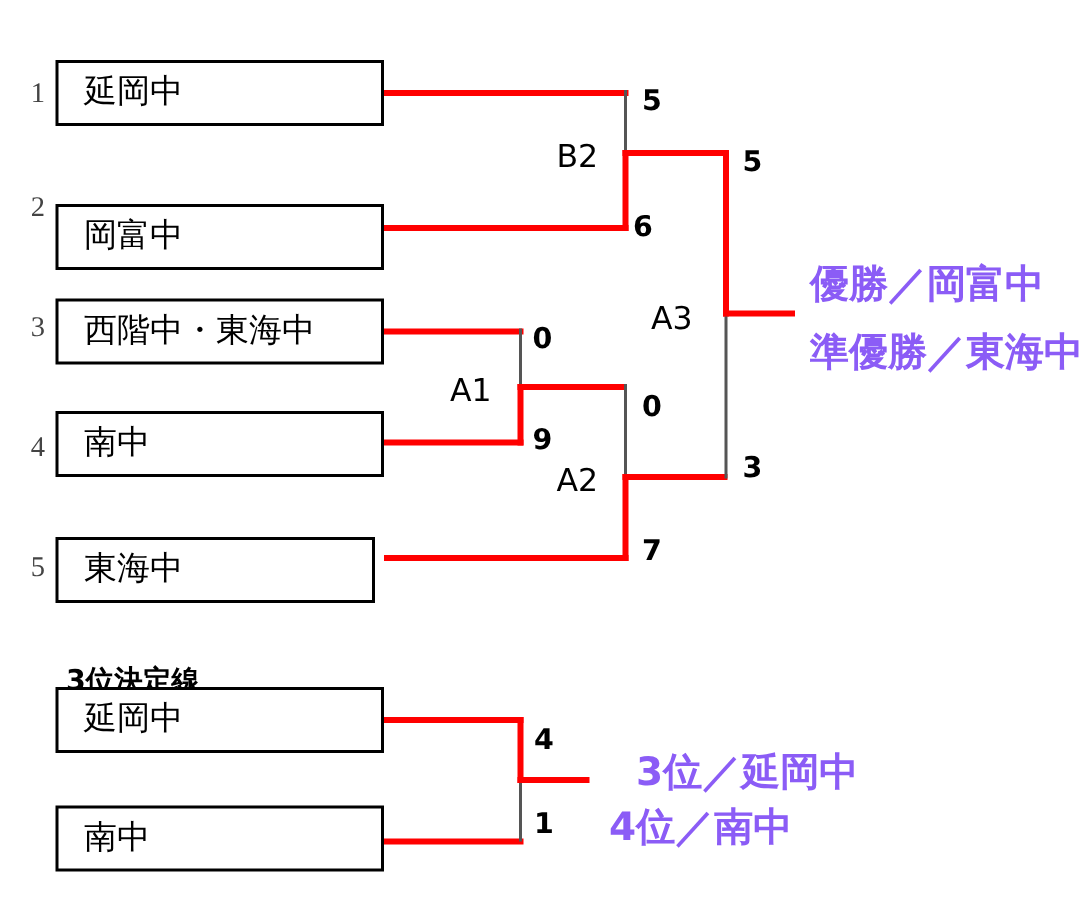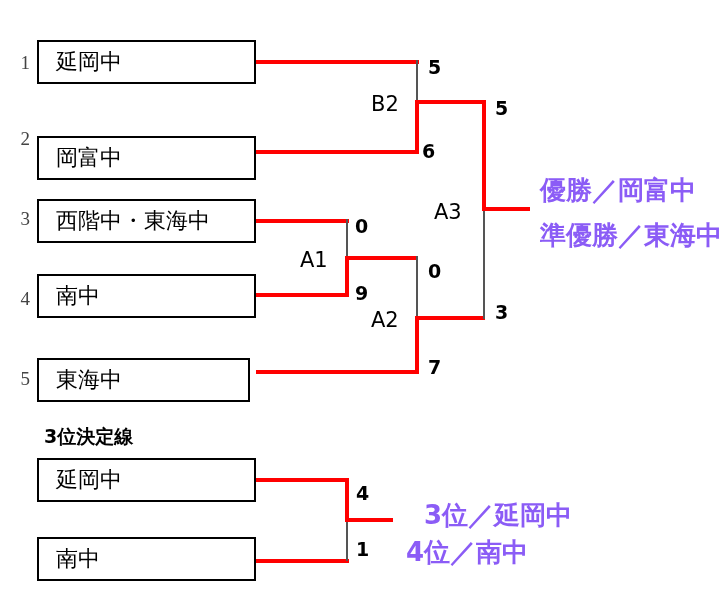--- a/index.html
+++ b/index.html
@@ -157,21 +157,21 @@
   <div class="ln ln-gray ln-v" style="left:483px; top:209px; width:2px; height:110px;"></div>
   <div class="ln ln-h" style="left:482px; top:207px; width:48px;"></div>
 
   <div class="match-code" style="left:434px; top:202px;">A3</div>
   <div class="score" style="left:495px; top:99px;">5</div>
   <div class="score" style="left:495px; top:303px;">3</div>
 
   <div class="result-text" style="left:540px; top:177px;">優勝／岡富中</div>
   <div class="result-text" style="left:540px; top:222px;">準優勝／東海中</div>
 
-  <div class="section-label" style="left:44px; top:427px;">3位決定線</div>
+  <div class="section-label" style="left:44px; top:445px;">3位決定線</div>
 
   <div class="team-box" style="left:37px; top:458px; width:219px; height:44px;">
     <span class="team-name">延岡中</span>
   </div>
   <div class="team-box" style="left:37px; top:537px; width:219px; height:44px;">
     <span class="team-name">南中</span>
   </div>
 
   <div class="ln ln-h" style="left:256px; top:478px; width:93px;"></div>
   <div class="ln ln-h" style="left:256px; top:559px; width:93px;"></div>

